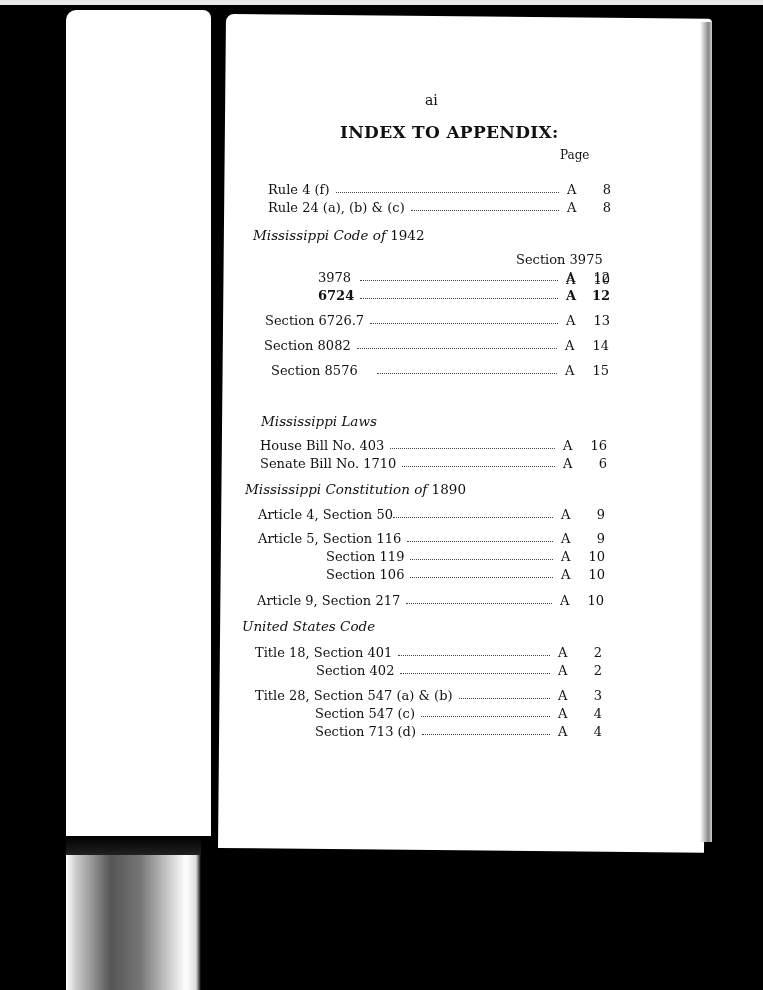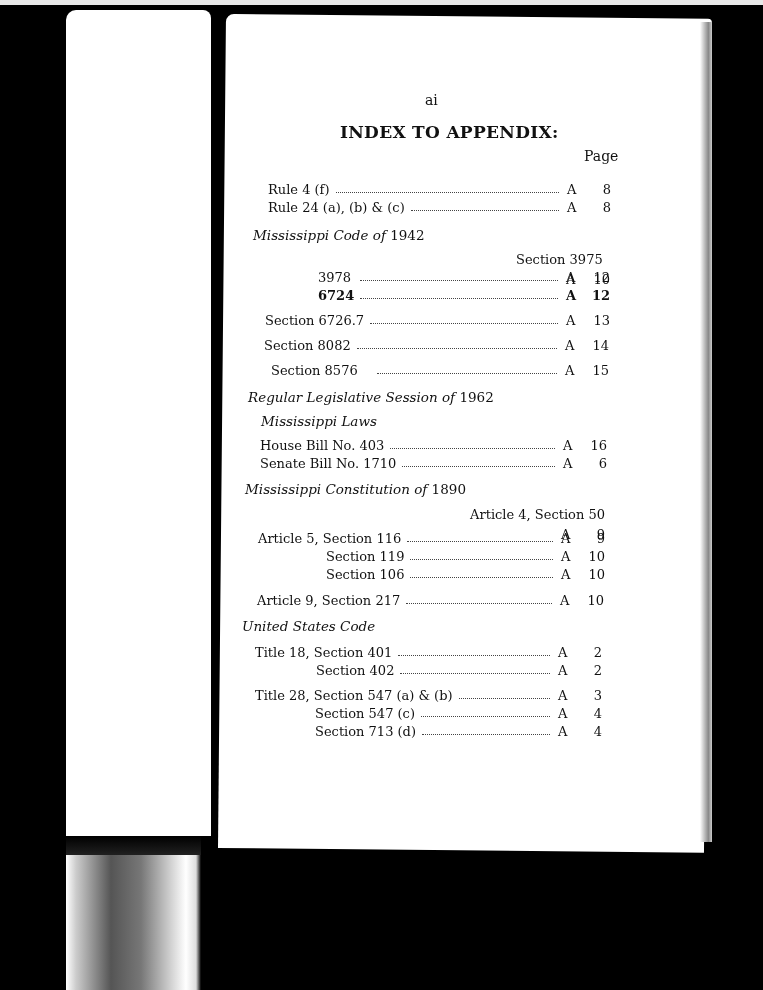--- a/index.html
+++ b/index.html
@@ -26,21 +26,21 @@
   }
   .right-edge {
     position: absolute; left: 700px; top: 22px; width: 12px; height: 820px;
     background: linear-gradient(to right, #fff, #bbb 40%, #888 70%, #ccc);
   }
   .content { position: absolute; left: 0; top: 0; width: 763px; height: 990px; }
   .page-num { position: absolute; left: 425px; top: 92px; font-size: 14px; }
   .title {
     position: absolute; left: 340px; top: 122px; font-size: 17px; font-weight: bold; letter-spacing: 0.3px;
   }
-  .page-col-label { position: absolute; left: 584px; top: 148px; font-size: 14px; }
+  .page-col-label { position: absolute; left: 560px; top: 148px; font-size: 12px; }
   .heading { position: absolute; font-size: 13.5px; font-style: italic; white-space: nowrap; }
   .heading .roman { font-style: normal; }
   .entry {
     position: absolute; font-size: 13px; white-space: nowrap; display: flex; align-items: flex-end;
   }
   .entry .label { padding-right: 6px; }
   .entry .leader { flex: 1; border-bottom: 1px dotted #444; margin-bottom: 4px; height: 1px; }
   .entry .ref { display: flex; width: 44px; justify-content: space-between; padding-left: 8px; }
   .entry .ref span:last-child { text-align: right; min-width: 18px; }
 </style>
@@ -122,24 +122,20 @@
   </div>
   <div class="entry" style="left:263px; top:363px; width:346px;">
     <span class="label" style="width:100px;margin-left:8px;">Section 8576</span>
     <span class="leader"></span>
     <span class="ref">
         <span>A</span>
         <span>15</span>
       </span>
   </div>
 
-  <div class="heading" style="left:248px; top:389px;">
-    <span>Regular Legislative Session of</span>
-    <span class="roman">1962</span>
-  </div>
   <div class="heading" style="left:261px; top:413px;">Mississippi Laws</div>
   <div class="entry" style="left:260px; top:438px; width:347px;">
     <span class="label">House Bill No. 403</span>
     <span class="leader"></span>
     <span class="ref">
         <span>A</span>
         <span>16</span>
       </span>
   </div>
   <div class="entry" style="left:260px; top:456px; width:347px;">
@@ -148,21 +144,21 @@
     <span class="ref">
         <span>A</span>
         <span>6</span>
       </span>
   </div>
 
   <div class="heading" style="left:245px; top:481px;">
     <span>Mississippi Constitution of</span>
     <span class="roman">1890</span>
   </div>
-  <div class="entry" style="left:258px; top:507px; width:347px;flex-direction:column;">
+  <div class="entry" style="left:258px; top:507px; width:347px;">
     <span class="label" style="padding-right:0;">Article 4, Section 50</span>
     <span class="leader"></span>
     <span class="ref">
         <span>A</span>
         <span>9</span>
       </span>
   </div>
   <div class="entry" style="left:258px; top:531px; width:347px;">
     <span class="label">Article 5, Section 116</span>
     <span class="leader"></span>

